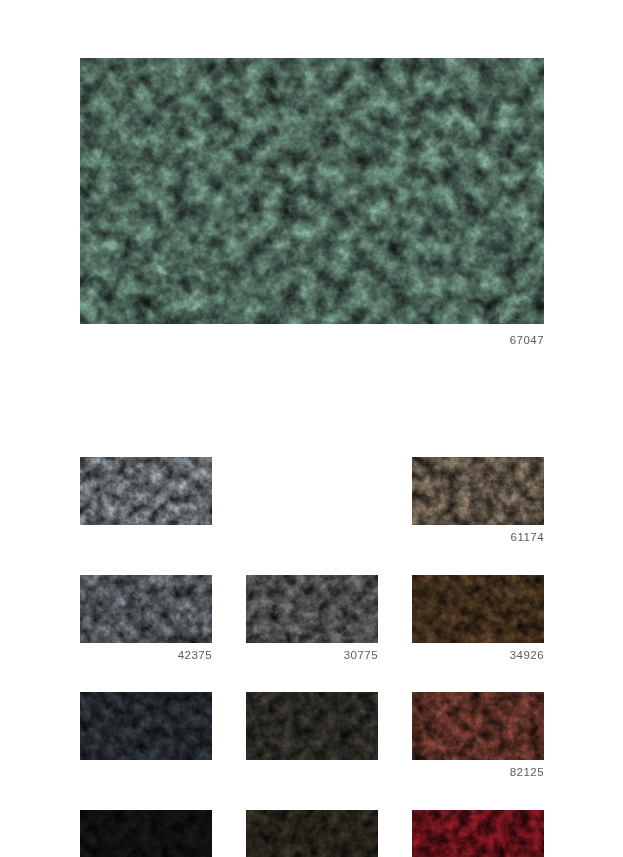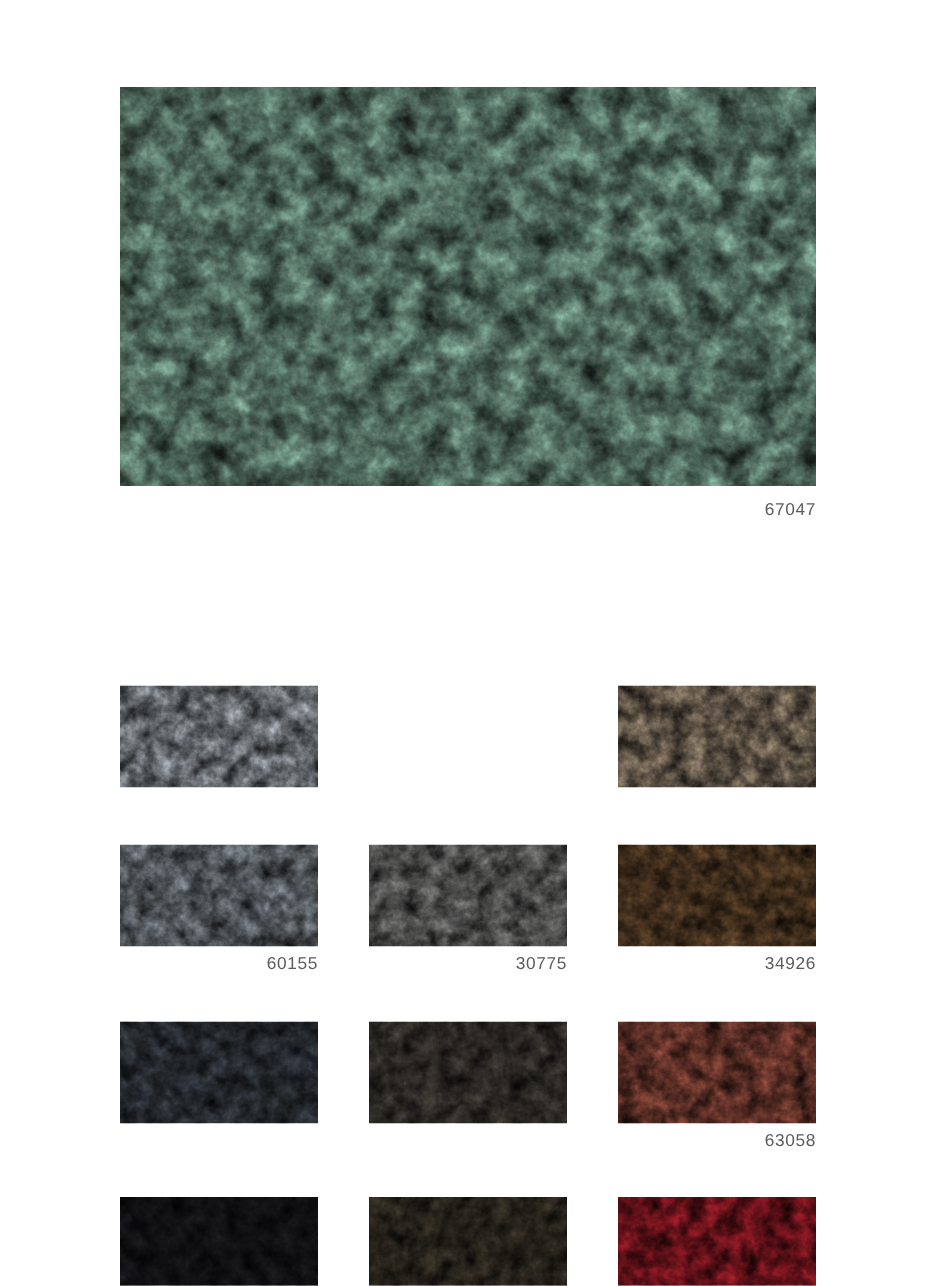--- a/index.html
+++ b/index.html
@@ -165,20 +165,21 @@
                 <feTurbulence type="fractalNoise" baseFrequency="0.170" numOctaves="4" seed="128" result="n3"></feTurbulence>
                 <feColorMatrix in="n3" type="matrix" values="0 0 0 0 0  0 0 0 0 0  0 0 0 0 0  0 0 0 -0.9 0.62"></feColorMatrix>
               </filter>
             </defs>
             <rect width="132" height="68" fill="#b7a289"></rect>
             <rect width="132" height="68" fill="#cdbda7" filter="url(#flt2a)" opacity="0.85"></rect>
             <rect width="132" height="68" fill="#94805f" filter="url(#flt2c)" opacity="0.55"></rect>
             <rect width="132" height="68" fill="#cdbda7" filter="url(#flt2b)" opacity="0.30"></rect>
           </svg>
         </div>
+        <span class="caption">61174</span>
       </div>
       <div class="cell">
         <div class="swatch">
           <svg class="tex" viewBox="0 0 132 68" preserveAspectRatio="none">
             <defs>
               <filter id="flt3a" x="0" y="0" width="100%" height="100%">
                 <feTurbulence type="fractalNoise" baseFrequency="0.085" numOctaves="5" seed="50" result="n"></feTurbulence>
                 <feColorMatrix in="n" type="matrix" values="0 0 0 0 0  0 0 0 0 0  0 0 0 0 0  1 0 0 0 0" result="a"></feColorMatrix>
                 <feComponentTransfer in="a" result="b">
                   <feFuncA type="gamma" exponent="1.1" amplitude="1.35" offset="-0.18"></feFuncA>
@@ -192,21 +193,21 @@
                 <feTurbulence type="fractalNoise" baseFrequency="0.170" numOctaves="4" seed="141" result="n3"></feTurbulence>
                 <feColorMatrix in="n3" type="matrix" values="0 0 0 0 0  0 0 0 0 0  0 0 0 0 0  0 0 0 -0.9 0.62"></feColorMatrix>
               </filter>
             </defs>
             <rect width="132" height="68" fill="#9fa9b2"></rect>
             <rect width="132" height="68" fill="#bac2c9" filter="url(#flt3a)" opacity="0.85"></rect>
             <rect width="132" height="68" fill="#7d8893" filter="url(#flt3c)" opacity="0.55"></rect>
             <rect width="132" height="68" fill="#bac2c9" filter="url(#flt3b)" opacity="0.30"></rect>
           </svg>
         </div>
-        <span class="caption">60155</span>
+        <span class="caption">42375</span>
       </div>
       <div class="cell">
         <div class="swatch">
           <svg class="tex" viewBox="0 0 132 68" preserveAspectRatio="none">
             <defs>
               <filter id="flt4a" x="0" y="0" width="100%" height="100%">
                 <feTurbulence type="fractalNoise" baseFrequency="0.085" numOctaves="5" seed="63" result="n"></feTurbulence>
                 <feColorMatrix in="n" type="matrix" values="0 0 0 0 0  0 0 0 0 0  0 0 0 0 0  1 0 0 0 0" result="a"></feColorMatrix>
                 <feComponentTransfer in="a" result="b">
                   <feFuncA type="gamma" exponent="1.1" amplitude="1.35" offset="-0.18"></feFuncA>
@@ -330,21 +331,21 @@
                 <feTurbulence type="fractalNoise" baseFrequency="0.170" numOctaves="4" seed="206" result="n3"></feTurbulence>
                 <feColorMatrix in="n3" type="matrix" values="0 0 0 0 0  0 0 0 0 0  0 0 0 0 0  0 0 0 -0.9 0.62"></feColorMatrix>
               </filter>
             </defs>
             <rect width="132" height="68" fill="#b35d4c"></rect>
             <rect width="132" height="68" fill="#c9776a" filter="url(#flt8a)" opacity="0.85"></rect>
             <rect width="132" height="68" fill="#8f4436" filter="url(#flt8c)" opacity="0.55"></rect>
             <rect width="132" height="68" fill="#c9776a" filter="url(#flt8b)" opacity="0.30"></rect>
           </svg>
         </div>
-        <span class="caption">63058</span>
+        <span class="caption">82125</span>
       </div>
       <div class="cell">
         <div class="swatch">
           <svg class="tex" viewBox="0 0 132 68" preserveAspectRatio="none">
             <defs>
               <filter id="flt9a" x="0" y="0" width="100%" height="100%">
                 <feTurbulence type="fractalNoise" baseFrequency="0.085" numOctaves="5" seed="128" result="n"></feTurbulence>
                 <feColorMatrix in="n" type="matrix" values="0 0 0 0 0  0 0 0 0 0  0 0 0 0 0  1 0 0 0 0" result="a"></feColorMatrix>
                 <feComponentTransfer in="a" result="b">
                   <feFuncA type="gamma" exponent="1.1" amplitude="1.35" offset="-0.18"></feFuncA>

